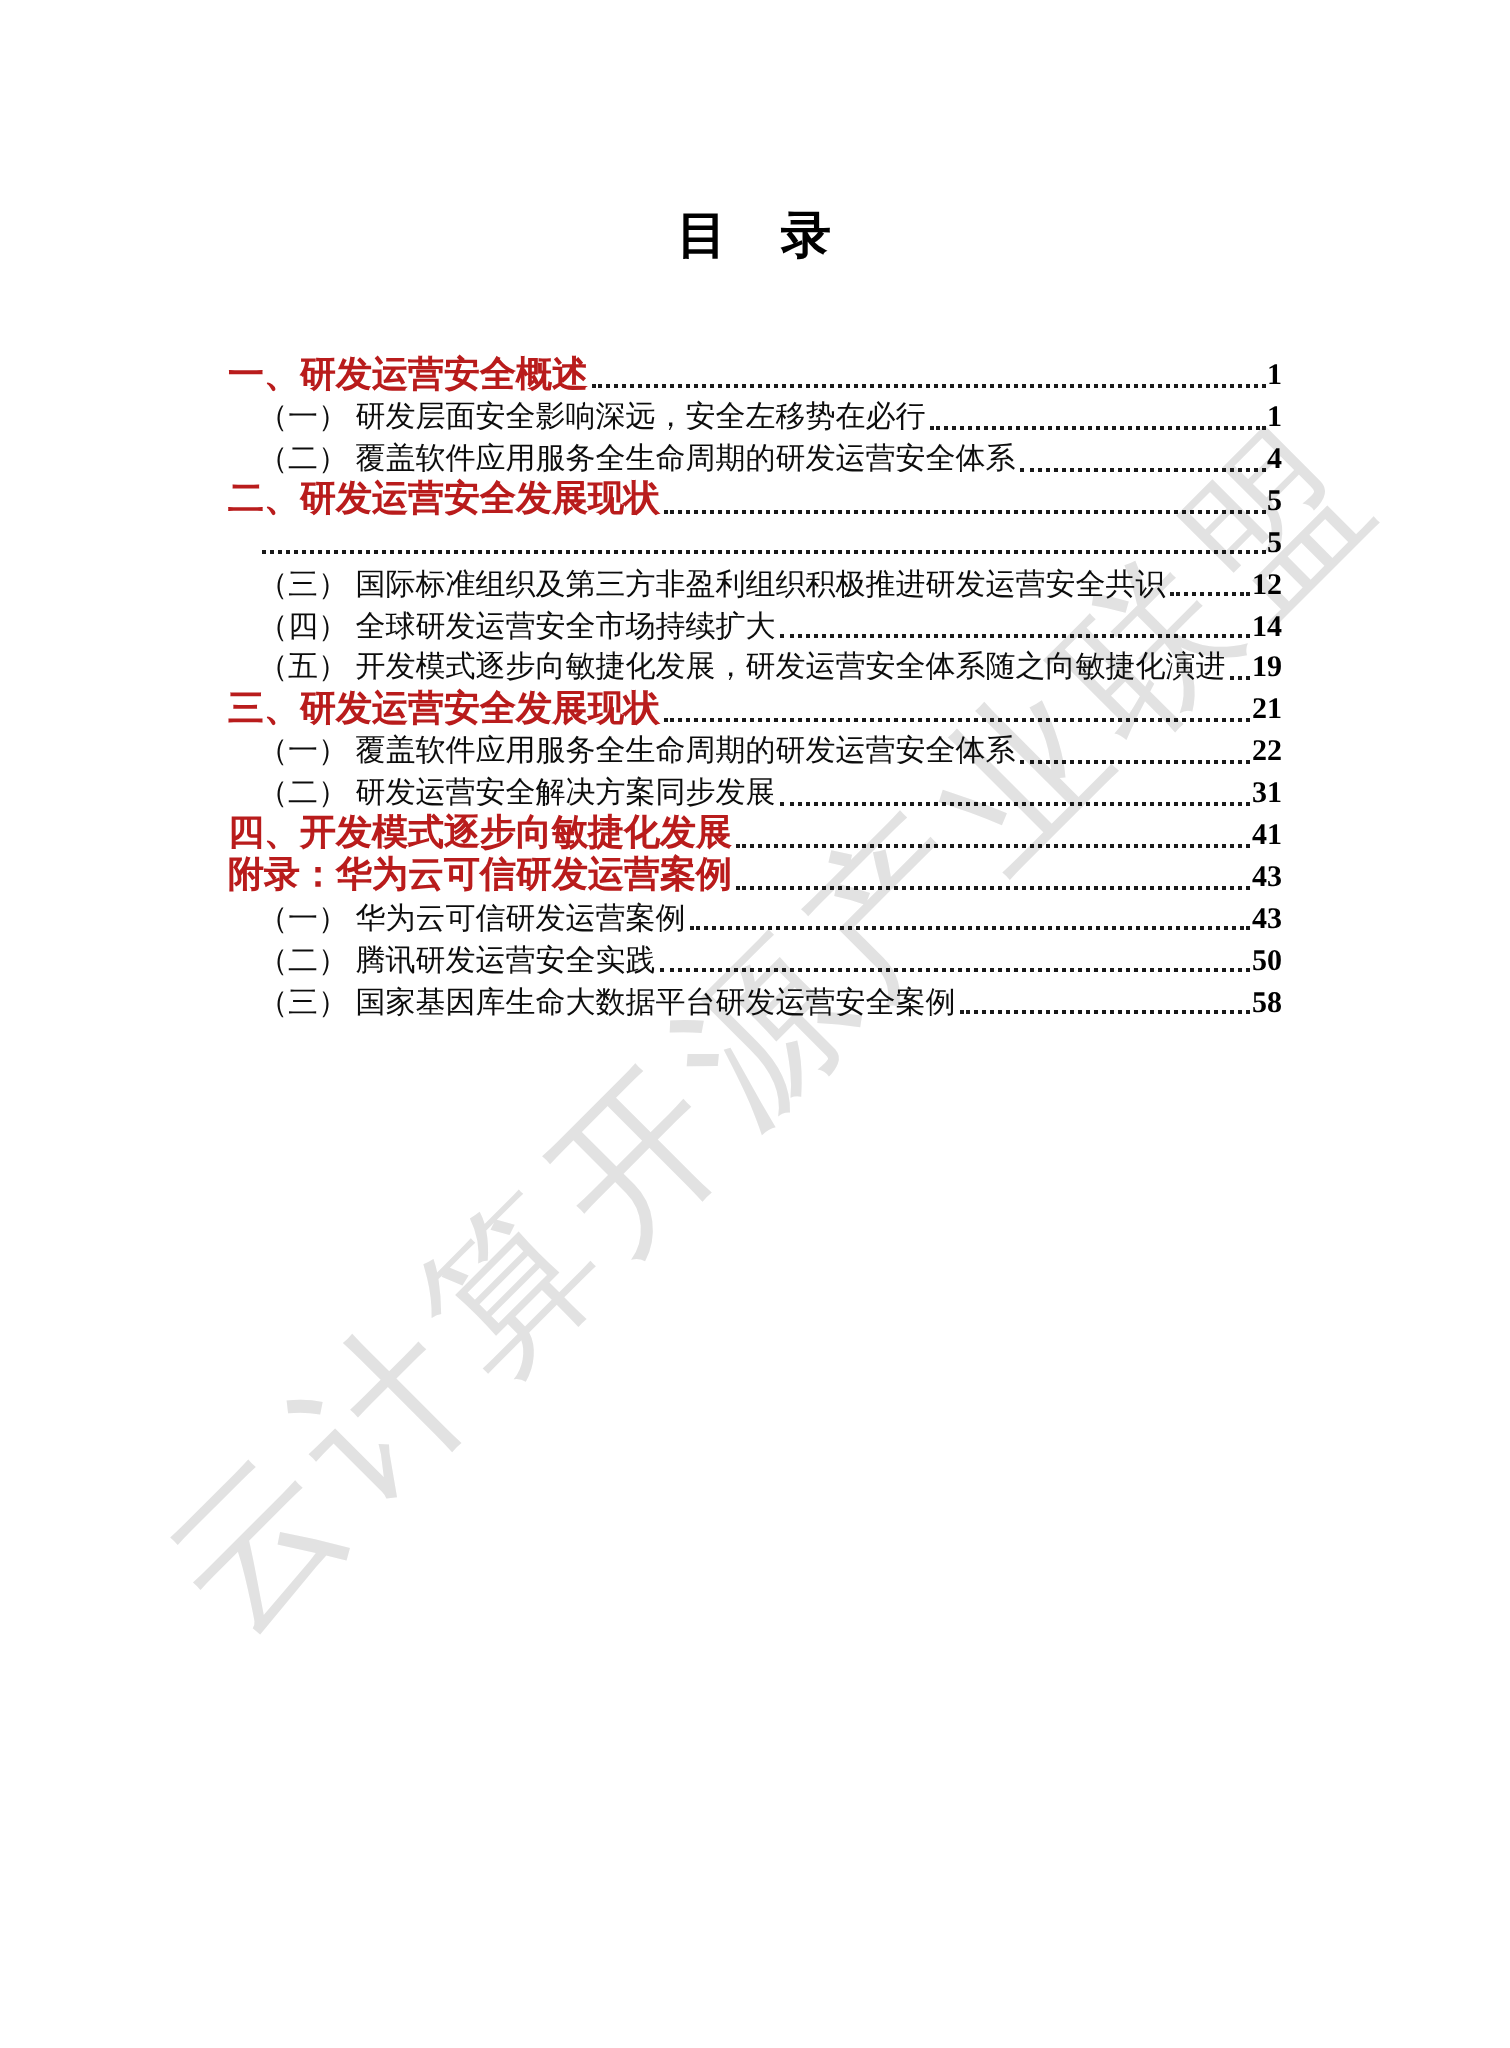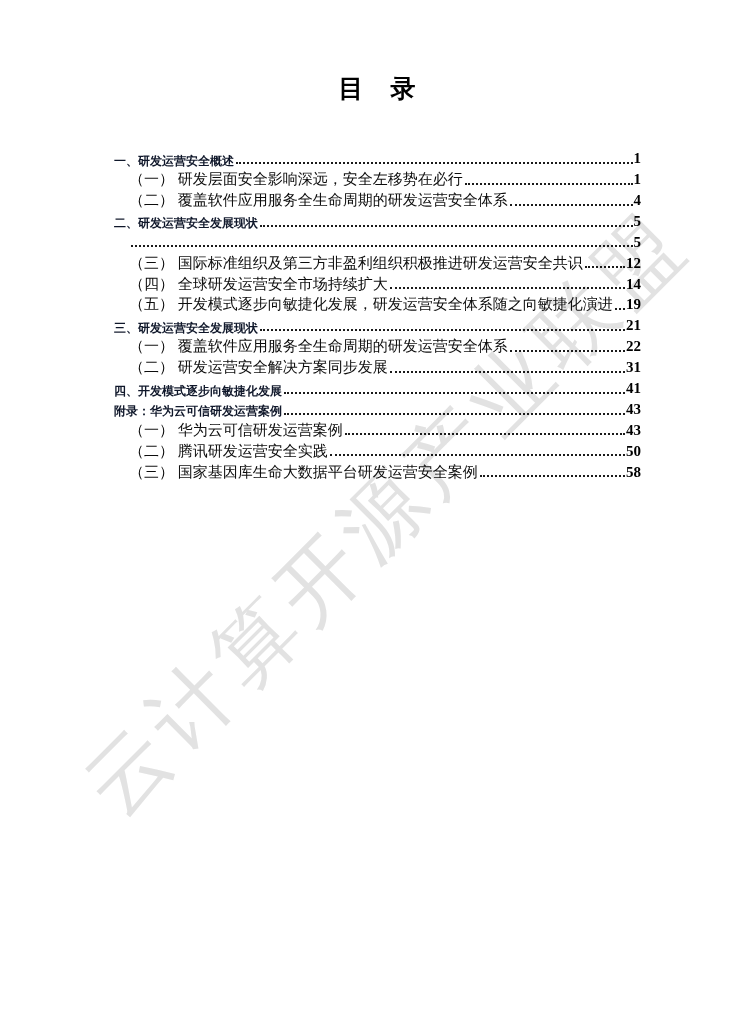--- a/index.html
+++ b/index.html
@@ -23,21 +23,21 @@
     font-family: "DejaVu Serif", serif;
     font-size: 82px;
     letter-spacing: 8px;
     color: #e2e2e2;
     z-index: 0;
     user-select: none;
     pointer-events: none;
   }
   .content { position: relative; z-index: 1; }
   .doc-title {
-    padding-top: 76px;
+    padding-top: 106px;
     text-align: center;
     font-family: "Liberation Sans", sans-serif;
     font-weight: bold;
     font-size: 25px;
     line-height: 1;
     letter-spacing: 1px;
     color: #000000;
   }
   .toc {
     margin: 46px 114px 0 114px;
@@ -47,22 +47,22 @@
     align-items: flex-end;
     height: 20.9px;
   }
   .toc-row .label {
     white-space: nowrap;
     line-height: 1.18;
   }
   .toc-row.l1 .label {
     font-family: "Liberation Sans", sans-serif;
     font-weight: bold;
-    font-size: 12px;
-    color: #0f172a;
+    font-size: 18px;
+    color: #b91c1c;
   }
   .toc-row.l2 { padding-left: 15px; }
   .toc-row.l2 .label {
     font-family: "Liberation Serif", serif;
     font-size: 15px;
     color: #0d0d0d;
   }
   .toc-row .leader {
     flex: 1;
     min-width: 6px;

